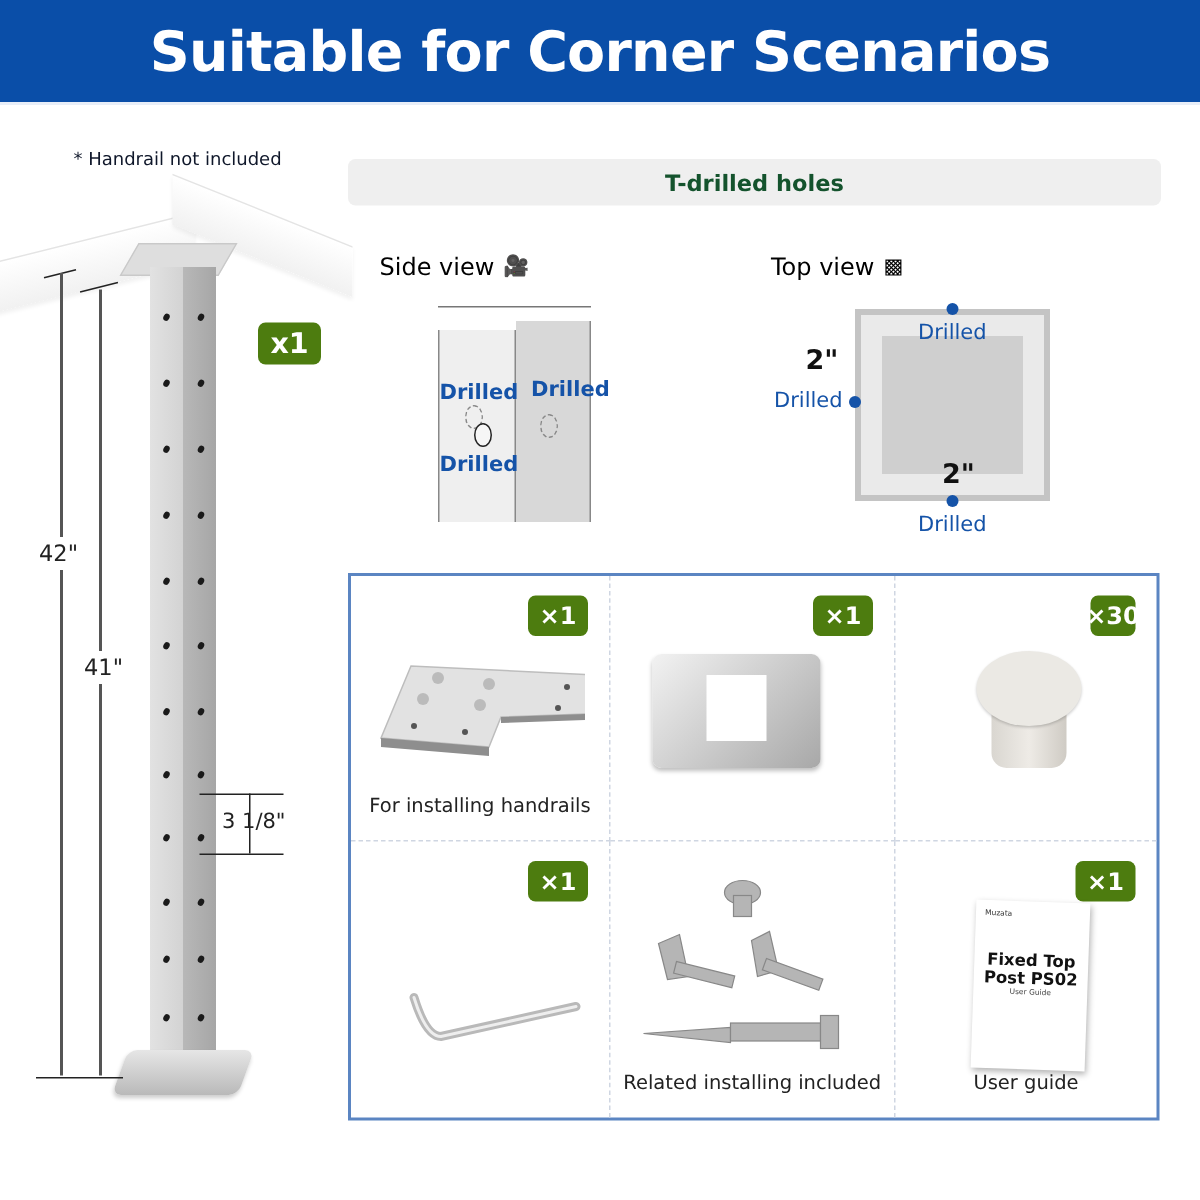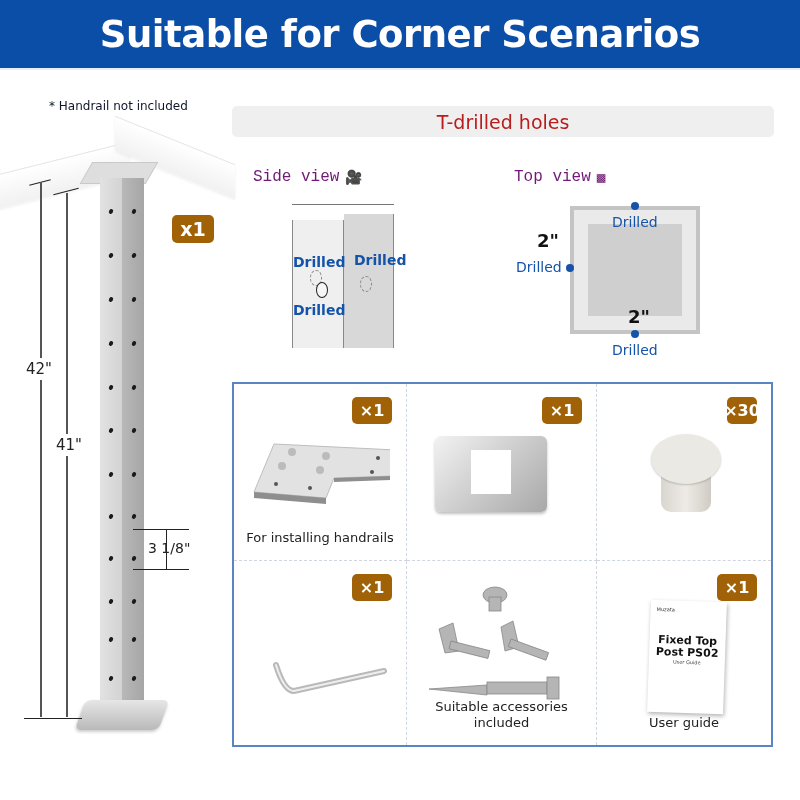--- a/index.html
+++ b/index.html
@@ -23,28 +23,28 @@
   .post-face-a { width: 22px; height: 100%; background: linear-gradient(90deg,#e2e2e2,#d3d3d3); }
   .post-face-b { width: 22px; height: 100%; background: linear-gradient(90deg,#b8b8b8,#a6a6a6); }
   .hole { position: absolute; width: 4px; height: 5px; border-radius: 50%; background: #1a1a1a; transform: rotate(30deg); }
   .base { position: absolute; left: 80px; top: 582px; width: 84px; height: 30px; border-radius: 6px;
           background: linear-gradient(#e6e6e6,#b9b9b9); box-shadow: 0 2px 3px rgba(0,0,0,0.2); transform: skewX(-20deg); }
 
   .dim-line { position: absolute; width: 2px; background: #555; }
   .dim-tick { position: absolute; height: 1px; background: #222; }
   .dim-label { position: absolute; font-size: 15px; color: #222; background: #fff; padding: 2px 0; }
 
-  .qty-badge { position: absolute; background: #a16207; color: #fff; font-weight: bold; border-radius: 5px;
+  .qty-badge { position: absolute; background: #4d7c0f; color: #fff; font-weight: bold; border-radius: 5px;
                display: flex; align-items: center; justify-content: center; font-size: 17px; }
 
   
   .section-bar { position: absolute; left: 232px; top: 106px; width: 542px; height: 31px; background: #efefef;
                  border-radius: 5px; display: flex; align-items: center; justify-content: center; }
-  .section-title { font-size: 19px; color: #b91c1c; }
-  .view-label { position: absolute; font-size: 16px; color: #701a75; display: flex; align-items: center; gap: 6px; font-family: Liberation Mono, monospace; }
+  .section-title { font-size: 15px; color: #14532d; font-weight: bold; }
+  .view-label { position: absolute; font-size: 16px; color: #000000; display: flex; align-items: center; gap: 6px; }
   .view-icon { font-size: 14px; }
 
   .side-box { position: absolute; left: 276px; top: 204px; width: 120px; height: 144px; }
   .tube-front { position: absolute; left: 16px; top: 16px; width: 52px; height: 128px; background: #efefef; border-left: 1px solid #888; border-right: 1px solid #888; }
   .tube-side  { position: absolute; left: 68px; top: 10px; width: 50px; height: 134px; background: #d8d8d8; border-right: 1px solid #888; }
   .tube-top   { position: absolute; left: 16px; top: 0; width: 102px; height: 18px; border-top: 1px solid #777; }
   .blue-txt { position: absolute; color: #1553a8; font-size: 14px; font-weight: bold; }
   .dash-hole { position: absolute; border: 1px dashed #888; border-radius: 50%; }
   .solid-hole { position: absolute; border: 1.5px solid #222; border-radius: 50%; background: #f6f6f6; }
 
@@ -215,21 +215,21 @@
           <rect x="62" y="16" width="12" height="14"></rect>
         <polygon points="12,48 26,42 32,70 18,72"></polygon>
           <rect x="24" y="60" width="40" height="8" transform="rotate(14 24 60)"></rect>
         <polygon points="74,46 86,40 92,66 78,70"></polygon>
           <rect x="84" y="58" width="40" height="8" transform="rotate(20 84 58)"></rect>
         <polygon points="2,108 60,104 60,114"></polygon>
           <rect x="60" y="101" width="60" height="12"></rect>
           <rect x="120" y="96" width="12" height="22"></rect>
       </g>
     </svg>
-    <div class="cell-label">Suitable accessories included</div>
+    <div class="cell-label">Related installing included</div>
   </div>
   <div class="cell">
     <div class="qty-badge cell-badge">×1</div>
     <div class="manual">
       <div class="manual-brand">Muzata</div>
       <div class="manual-title">Fixed Top</div>
       <div class="manual-title" style="margin-top:0">Post PS02</div>
       <div class="manual-sub">User Guide</div>
     </div>
     <div class="cell-label">User guide</div>

